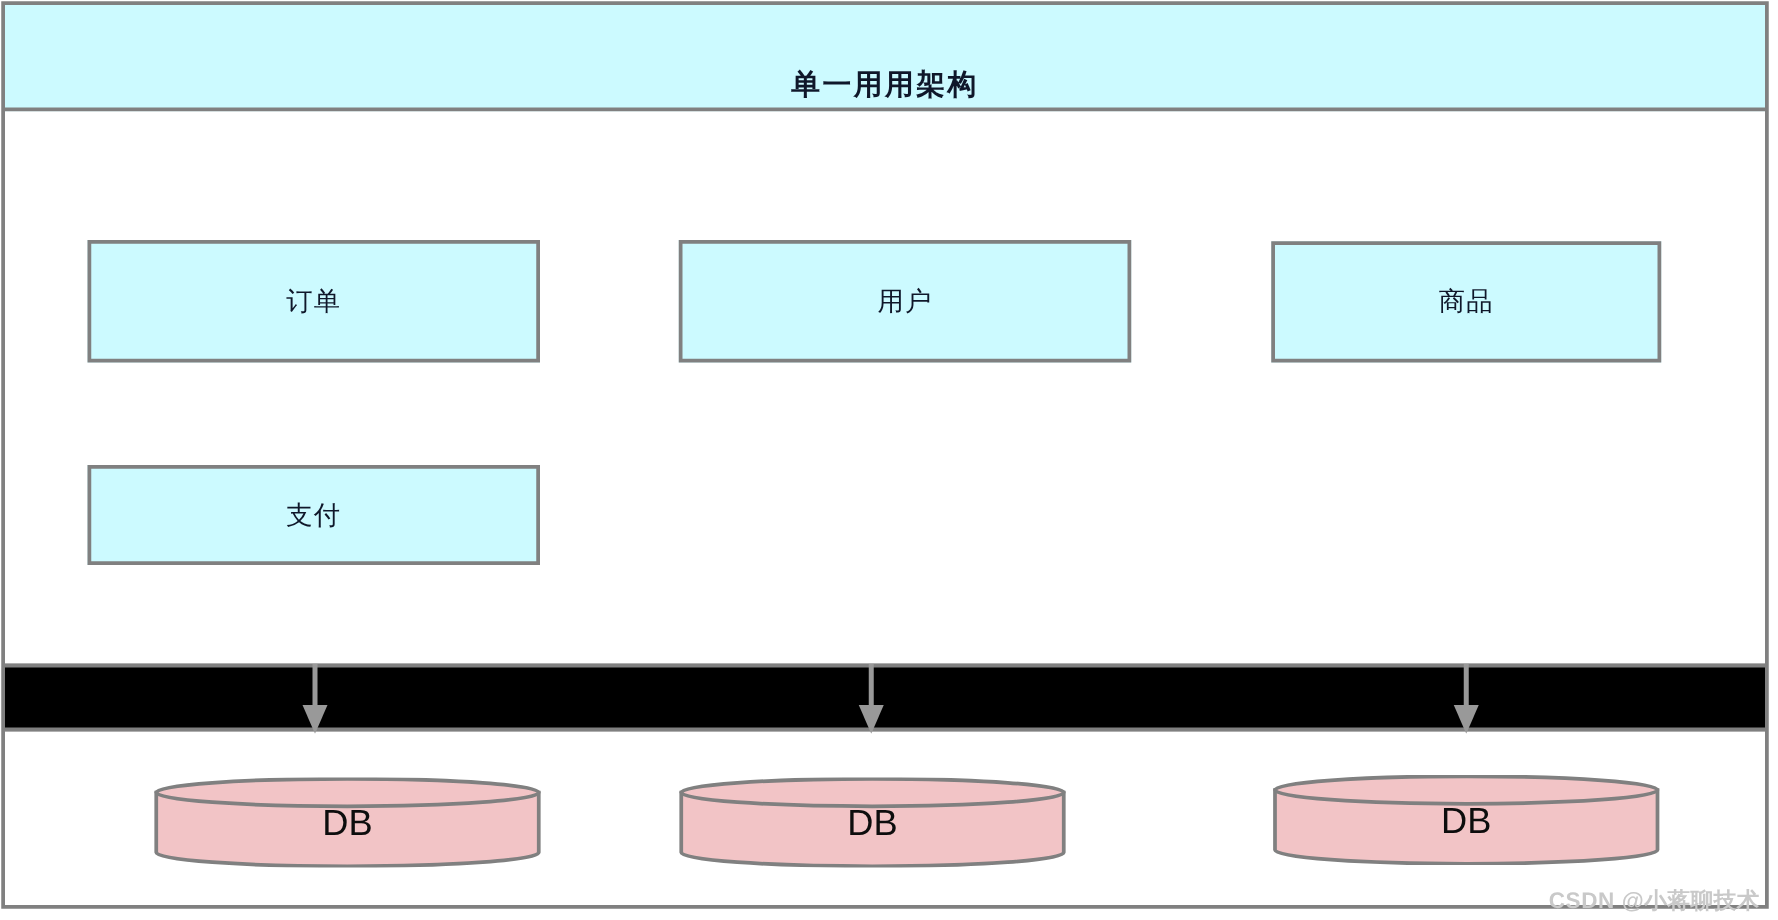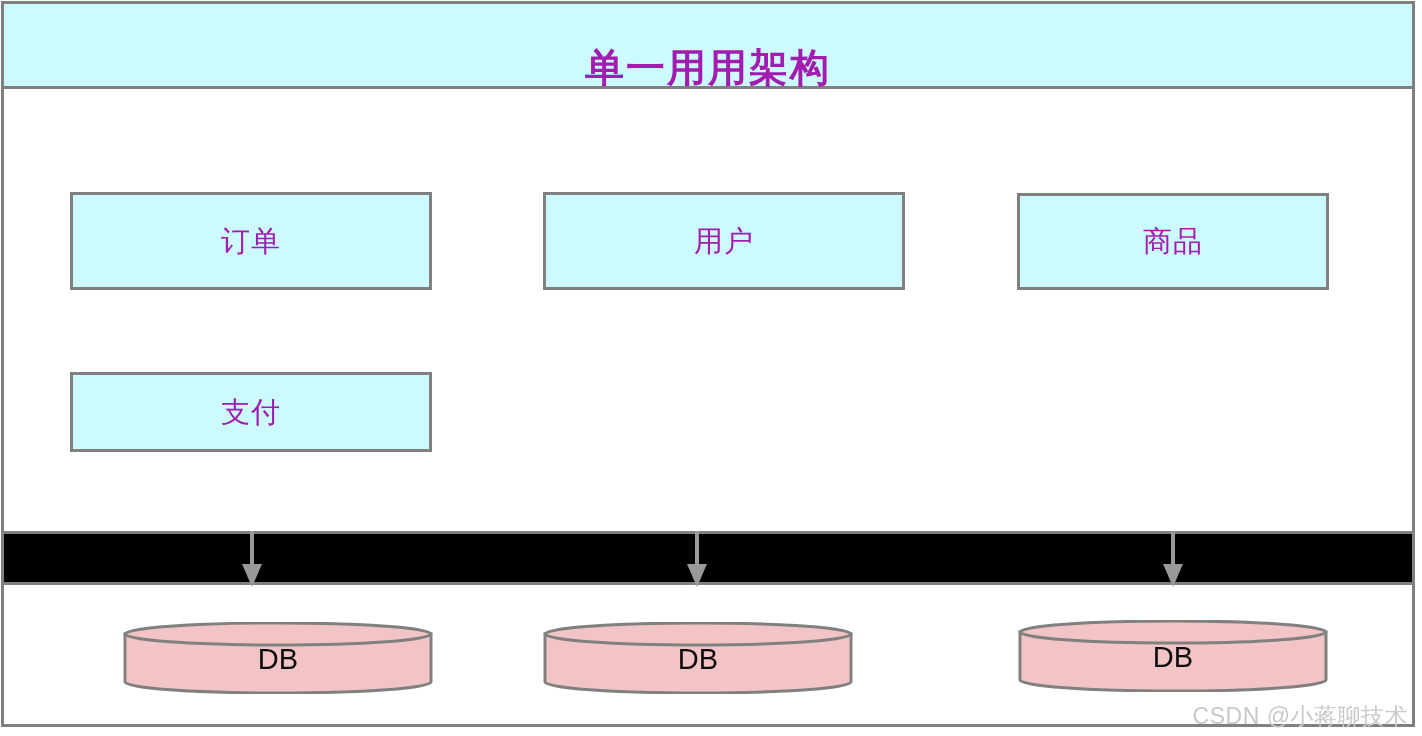--- a/index.html
+++ b/index.html
@@ -38,42 +38,42 @@
     width: 1408px;
     height: 85px;
     background: #ccfaff;
     border-bottom: 3px solid #808080;
     box-sizing: border-box;
     display: flex;
     align-items: center;
     justify-content: center;
   }
   .title-text {
-    font-size: 39px;
+    font-size: 23px;
     font-weight: bold;
-    color: #a21caf;
+    color: #0f172a;
     letter-spacing: 2px;
     line-height: 1;
     transform: translateY(-2px);
     margin-top: 48px;
   }
 
   
   .svc-box {
     position: absolute;
     background: #ccfaff;
     border: 3px solid #808080;
     box-sizing: border-box;
     display: flex;
     align-items: center;
     justify-content: center;
   }
   .svc-label {
-    font-size: 29px;
-    color: #a21caf;
+    font-size: 21px;
+    color: #0f172a;
     line-height: 1;
     letter-spacing: 1px;
   }
 
   
   .black-bar {
     position: absolute;
     left: 4px;
     top: 531px;
     width: 1408px;
@@ -113,24 +113,25 @@
     color: #0d0d0d;
     line-height: 1;
     transform: translateY(3px);
   }
 
   
   .watermark {
     position: absolute;
     right: 14px;
     bottom: 4px;
-    font-size: 23px;
+    font-size: 18px;
     color: #c9c9c9;
     letter-spacing: 0.5px;
     white-space: nowrap;
+    font-weight: bold;
   }
 </style>
 </head>
 <body>
 
 <div id="canvas">
 
   <div class="frame"></div>
 
   <div class="title-band">

